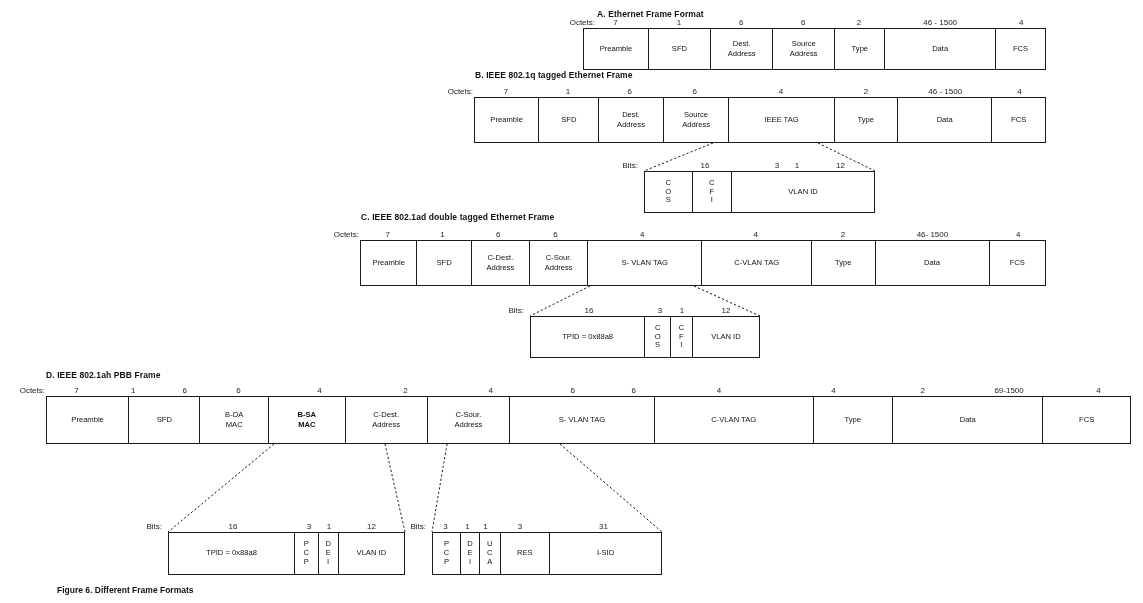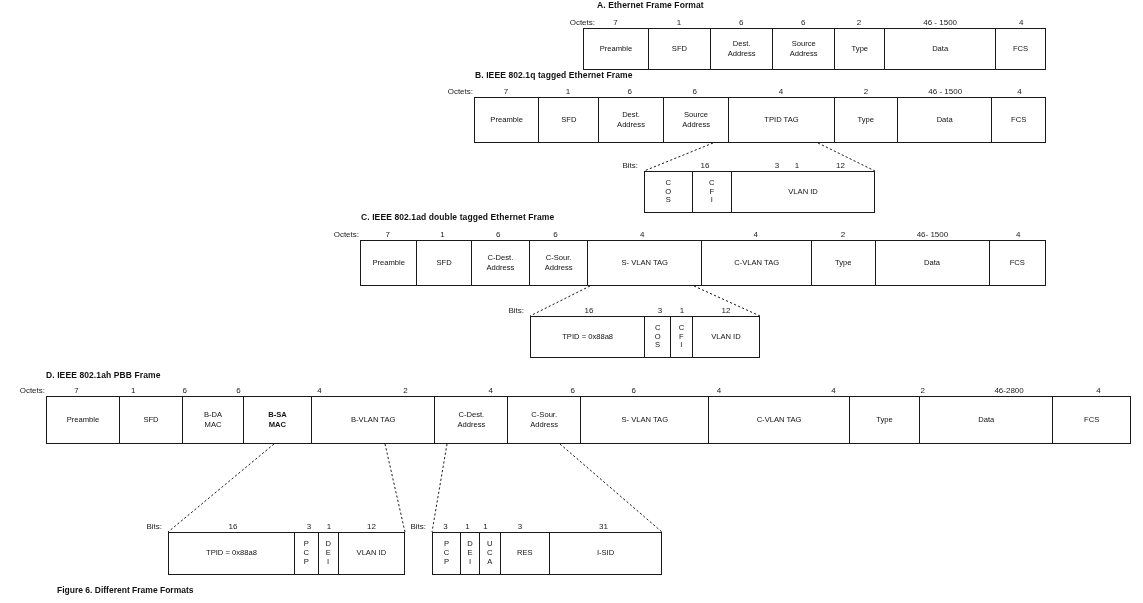--- a/index.html
+++ b/index.html
@@ -74,21 +74,21 @@
     white-space:nowrap;
     overflow:visible;
   }
 
   svg.conn{position:absolute;overflow:visible;pointer-events:none;}
   svg.conn line{stroke:#1a1a1a;stroke-width:1;stroke-dasharray:2.2 2.2;}
 </style>
 </head>
 <body>
 
-<div class="abs fig-title" style="left:597px;top:0px;">A. Ethernet Frame Format</div>
+<div class="abs fig-title" style="left:597px;top:9px;">A. Ethernet Frame Format</div>
 
 <div class="abs axis-label" style="left:557px;top:18px;width:38px;">Octets:</div>
 
 <div class="abs sizes" id="sizes-a" style="left:583px;top:18px;width:463px;">
     <div class="sz" style="flex: 92 0 0px;">7</div>
     <div class="sz" style="flex: 88 0 0px;">1</div>
     <div class="sz" style="flex: 88 0 0px;">6</div>
     <div class="sz" style="flex: 88 0 0px;">6</div>
     <div class="sz" style="flex: 70 0 0px;">2</div>
     <div class="sz" style="flex: 160 0 0px;">46 - 1500</div>
@@ -141,21 +141,21 @@
     <div class="cell" style="flex: 70 0 0px;">
       <span class="txt">SFD</span>
     </div>
     <div class="cell" style="flex: 75 0 0px;">
       <span class="txt">Dest.<br>Address</span>
     </div>
     <div class="cell" style="flex: 77 0 0px;">
       <span class="txt">Source<br>Address</span>
     </div>
     <div class="cell" style="flex: 125 0 0px;">
-      <span class="txt">TPID TAG</span>
+      <span class="txt">IEEE TAG</span>
     </div>
     <div class="cell" style="flex: 74 0 0px;">
       <span class="txt">Type</span>
     </div>
     <div class="cell" style="flex: 112 0 0px;">
       <span class="txt">Data</span>
     </div>
     <div class="cell" style="flex: 62 0 0px;">
       <span class="txt">FCS</span>
     </div>
@@ -272,39 +272,36 @@
     <div class="sz" style="flex: 48 0 0px;">6</div>
     <div class="sz" style="flex: 54 0 0px;">6</div>
     <div class="sz" style="flex: 100 0 0px;">4</div>
     <div class="sz" style="flex: 64 0 0px;">2</div>
     <div class="sz" style="flex: 98 0 0px;">4</div>
     <div class="sz" style="flex: 58 0 0px;">6</div>
     <div class="sz" style="flex: 58 0 0px;">6</div>
     <div class="sz" style="flex: 104 0 0px;">4</div>
     <div class="sz" style="flex: 114 0 0px;">4</div>
     <div class="sz" style="flex: 56 0 0px;">2</div>
-    <div class="sz" style="flex: 108 0 0px;">46-2800</div>
+    <div class="sz" style="flex: 108 0 0px;">69-1500</div>
     <div class="sz" style="flex: 62 0 0px;">4</div>
   </div>
 
 <div class="abs frame" id="frame-d" style="left:46px;top:396px;width:1085px;height:48px;">
     <div class="cell" style="flex: 58 0 0px;">
       <span class="txt">Preamble</span>
     </div>
     <div class="cell" style="flex: 50 0 0px;">
       <span class="txt">SFD</span>
     </div>
     <div class="cell" style="flex: 48 0 0px;">
       <span class="txt">B-DA<br>MAC</span>
     </div>
     <div class="cell" style="flex: 54 0 0px; font-weight: bold;">
       <span class="txt">B-SA<br>MAC</span>
-    </div>
-    <div class="cell" style="flex: 100 0 0px;">
-      <span class="txt">B-VLAN TAG</span>
     </div>
     <div class="cell" style="flex: 58 0 0px;">
       <span class="txt">C-Dest.<br>Address</span>
     </div>
     <div class="cell" style="flex: 58 0 0px;">
       <span class="txt">C-Sour.<br>Address</span>
     </div>
     <div class="cell" style="flex: 104 0 0px;">
       <span class="txt">S- VLAN TAG</span>
     </div>

